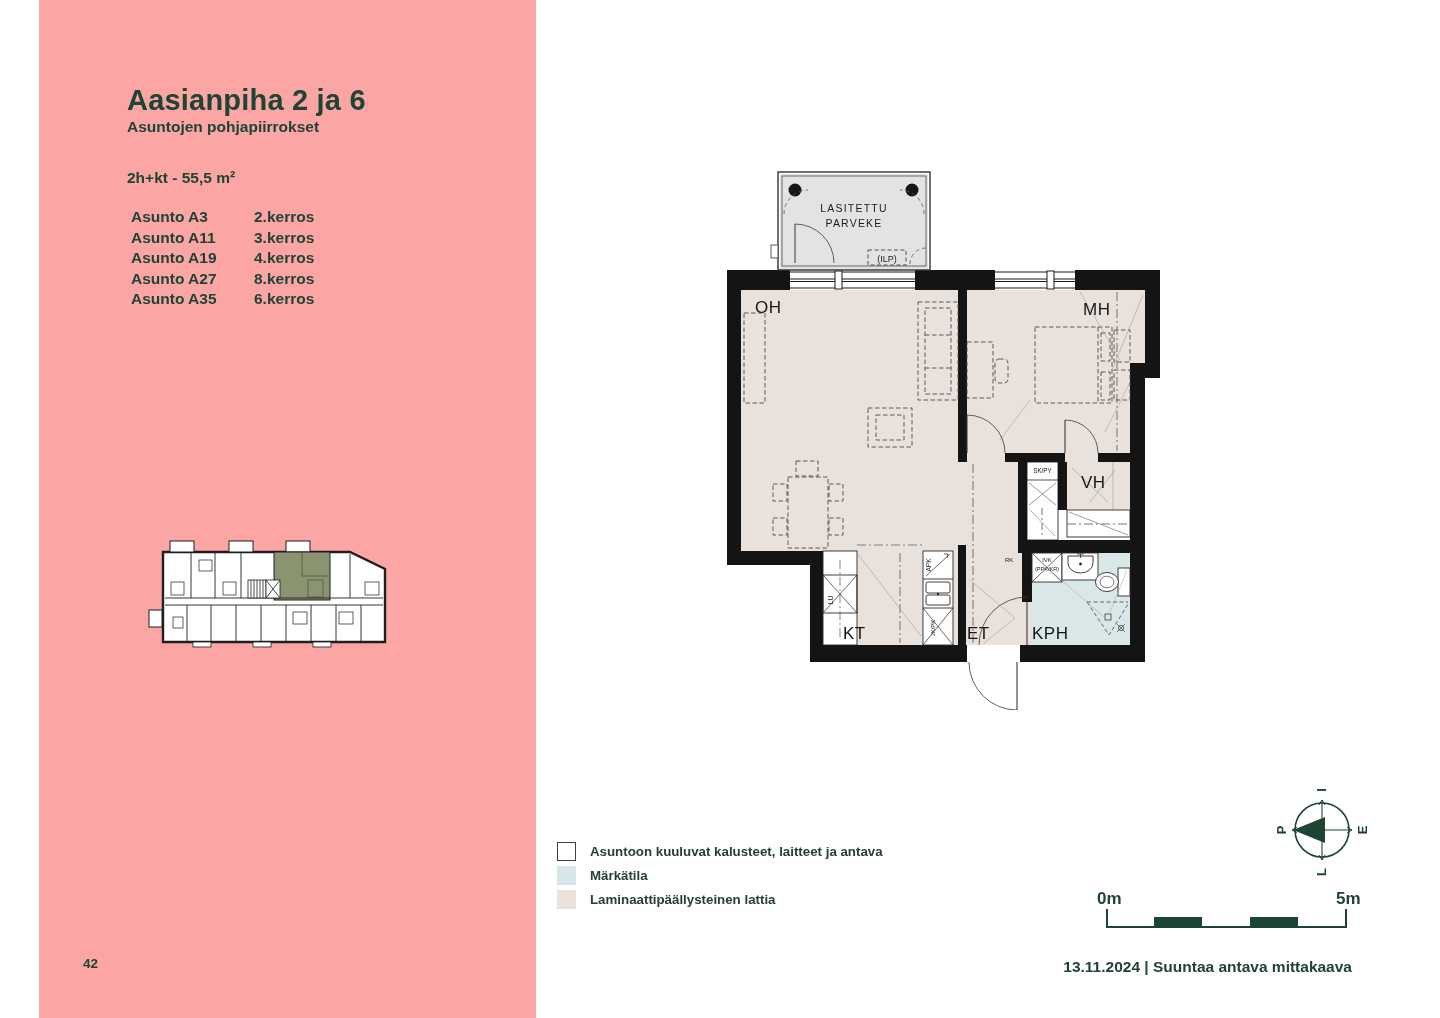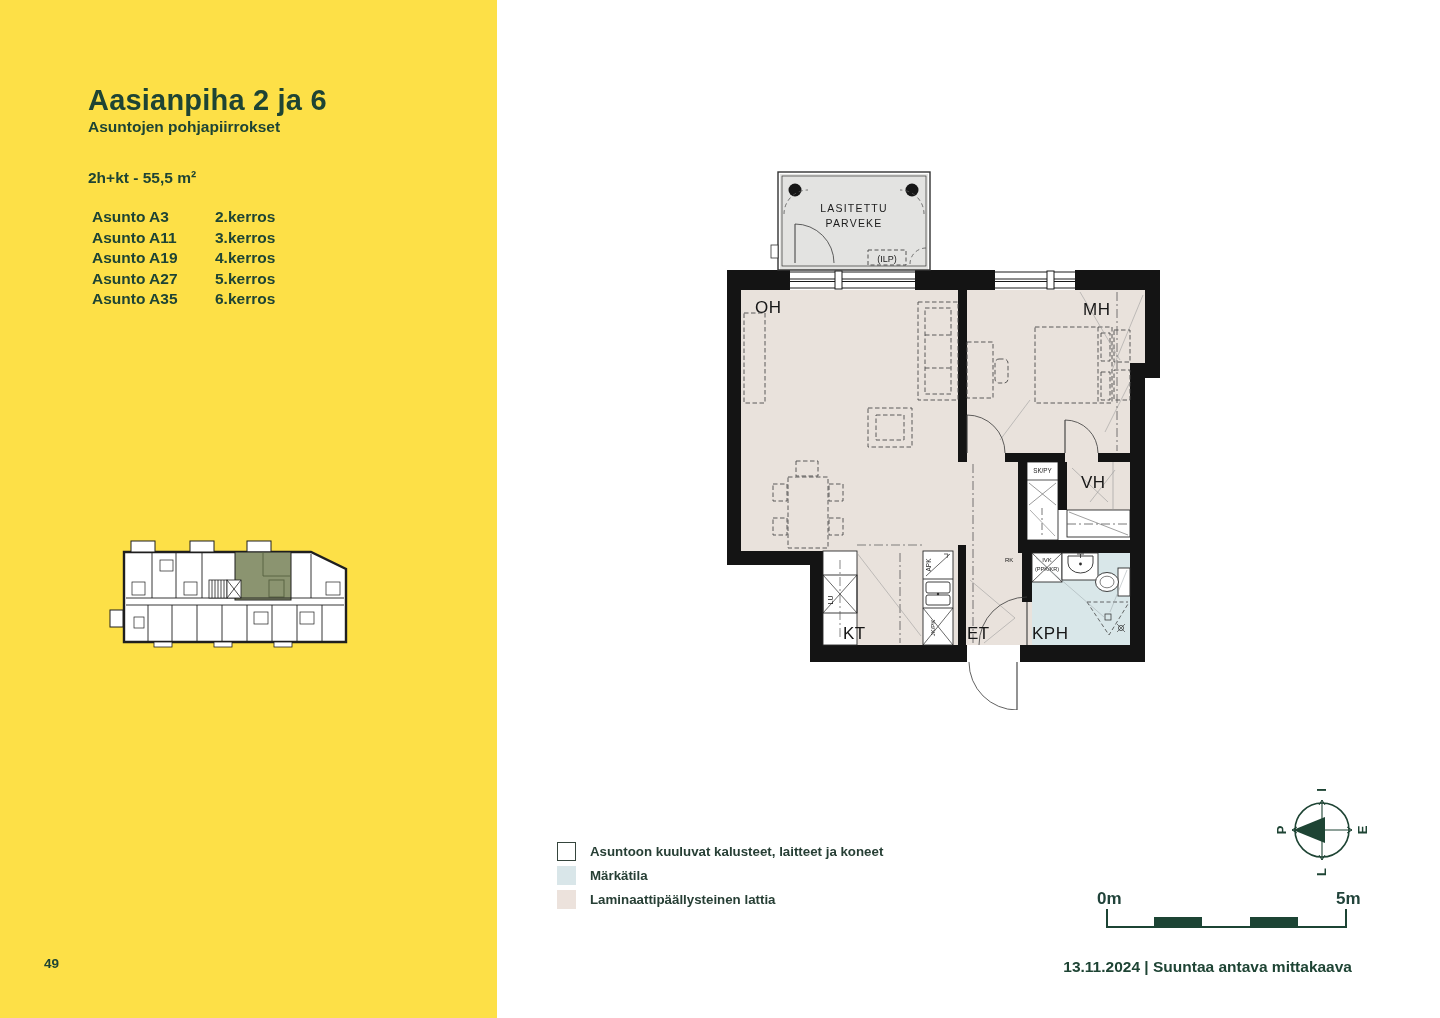--- a/index.html
+++ b/index.html
@@ -25,30 +25,30 @@
   #scalebar .tick{position:absolute;bottom:0;width:2px;height:19px;background:#1c4434;}
   #scalebar .block{position:absolute;bottom:2px;height:9px;width:48px;}
   #date-line{right:88px;top:958px;font-size:15.5px;font-weight:bold;}
   svg text{font-family:"Liberation Sans",sans-serif;}
 </style>
 </head>
 <body>
 
 <div id="page">
 
-  <div id="sidebar" style="background-color: #fde047;">
+  <div id="sidebar" style="background-color: #fca5a5; margin-left: 39px;">
     <div class="abs green" id="title">Aasianpiha 2 ja 6</div>
     <div class="abs green" id="subtitle">Asuntojen pohjapiirrokset</div>
     <div class="abs green" id="apt-type">2h+kt - 55,5 m²</div>
 
     <div class="abs green" id="unit-list">
       <div><span class="unit-name">Asunto A3</span><span>2.kerros</span></div>
       <div><span class="unit-name">Asunto A11</span><span>3.kerros</span></div>
       <div><span class="unit-name">Asunto A19</span><span>4.kerros</span></div>
-      <div><span class="unit-name">Asunto A27</span><span>5.kerros</span></div>
+      <div><span class="unit-name">Asunto A27</span><span>8.kerros</span></div>
       <div><span class="unit-name">Asunto A35</span><span>6.kerros</span></div>
     </div>
 
     <svg class="abs" style="left:104px;top:521px;width:250px;height:152px" viewBox="0 0 250 150">
       <g stroke="#1f1f1f" fill="#ffffff">
         <path d="M20,30 H207 L242,47 V120 H20 Z" stroke-width="2.4"></path>
         <rect x="27" y="19" width="24" height="11" stroke-width="1"></rect>
         <rect x="86" y="19" width="24" height="11" stroke-width="1"></rect>
         <rect x="143" y="19" width="24" height="11" stroke-width="1"></rect>
         <rect x="6" y="88" width="13" height="17" stroke-width="1"></rect>
@@ -76,21 +76,21 @@
         <rect x="28" y="60" width="13" height="13"></rect>
         <rect x="56" y="38" width="13" height="11"></rect>
         <rect x="80" y="60" width="13" height="13"></rect>
         <rect x="150" y="90" width="14" height="12"></rect>
         <rect x="196" y="90" width="14" height="12"></rect>
         <rect x="222" y="60" width="14" height="13"></rect>
         <rect x="30" y="95" width="10" height="11"></rect>
       </g>
     </svg>
 
-    <div class="abs green" id="page-number">49</div>
+    <div class="abs green" id="page-number">42</div>
   </div>
 
   <svg class="abs" style="left:700px;top:150px;width:480px;height:560px" viewBox="0 0 480 560">
 
     <g>
       <rect x="80" y="24" width="148" height="96" fill="#e3e3e1"></rect>
       <rect x="41" y="140" width="217" height="261" fill="#e9e2dc"></rect>
       <rect x="123" y="401" width="143" height="94" fill="#e9e2dc"></rect>
       <rect x="258" y="312" width="8" height="89" fill="#e9e2dc"></rect>
       <rect x="266" y="312" width="56" height="183" fill="#e9e2dc"></rect>
@@ -264,21 +264,21 @@
       <text x="143" y="489">KT</text>
       <text x="267" y="489">ET</text>
       <text x="332" y="489">KPH</text>
       <text x="305" y="412" font-size="6" letter-spacing="0">RK</text>
     </g>
   </svg>
 
   <div class="abs" id="legend">
     <div class="legend-row">
       <span class="swatch bordered" style="background-color: rgb(255, 255, 255);"></span>
-      <span class="legend-label">Asuntoon kuuluvat kalusteet, laitteet ja koneet</span>
+      <span class="legend-label">Asuntoon kuuluvat kalusteet, laitteet ja antava</span>
     </div>
     <div class="legend-row">
       <span class="swatch" style="background-color: rgb(217, 230, 233);"></span>
       <span class="legend-label">Märkätila</span>
     </div>
     <div class="legend-row">
       <span class="swatch" style="background-color: rgb(236, 226, 220);"></span>
       <span class="legend-label">Laminaattipäällysteinen lattia</span>
     </div>
   </div>

